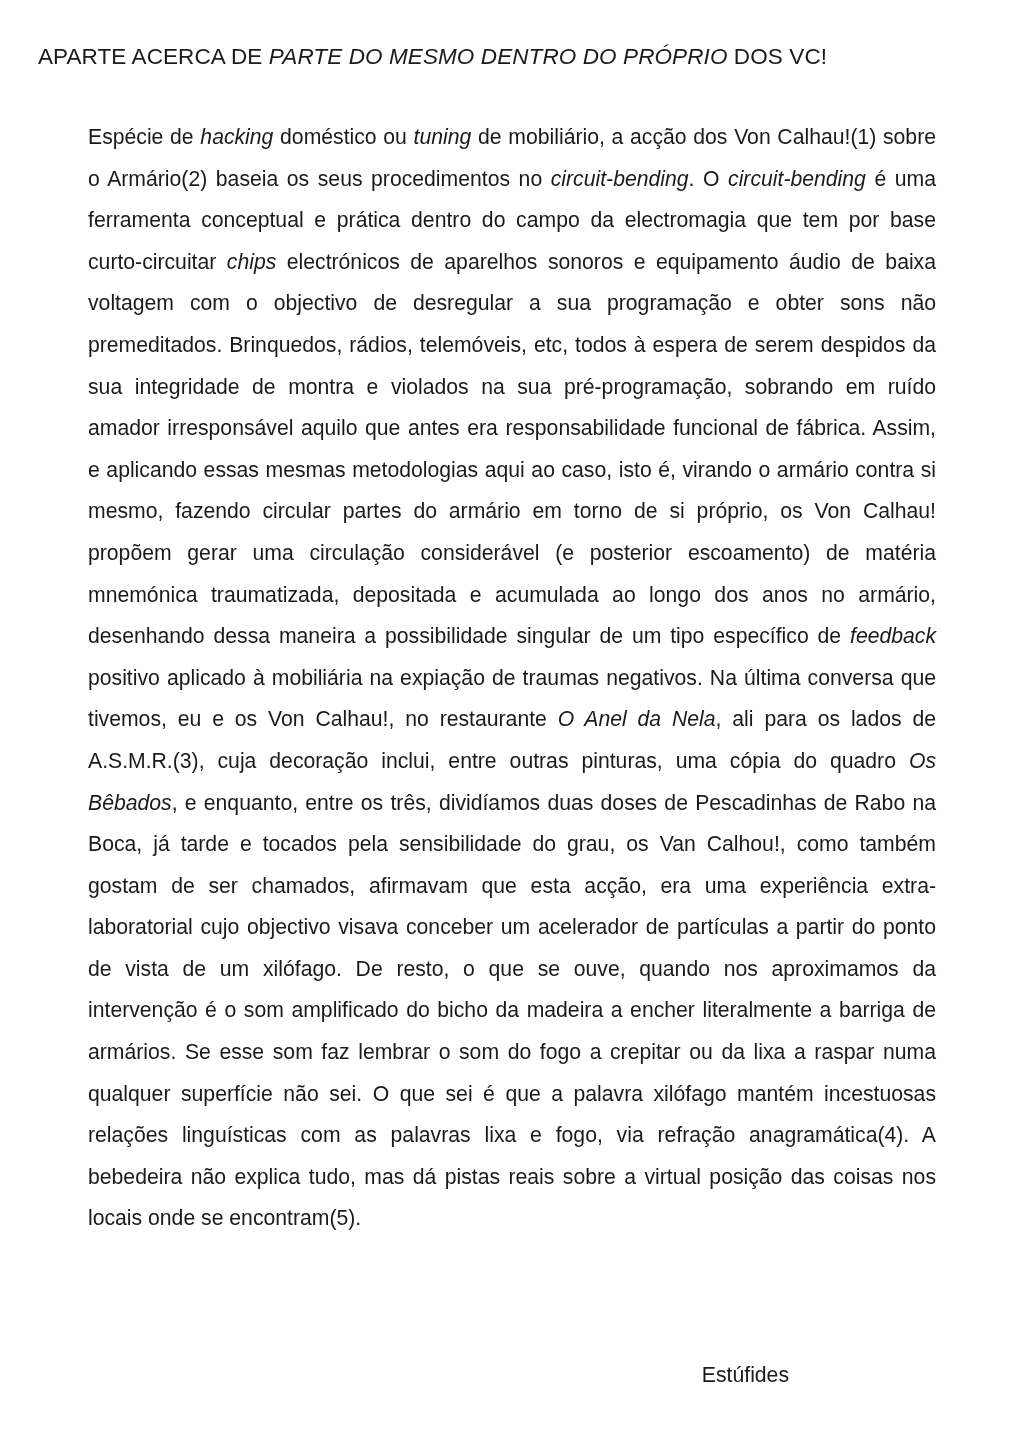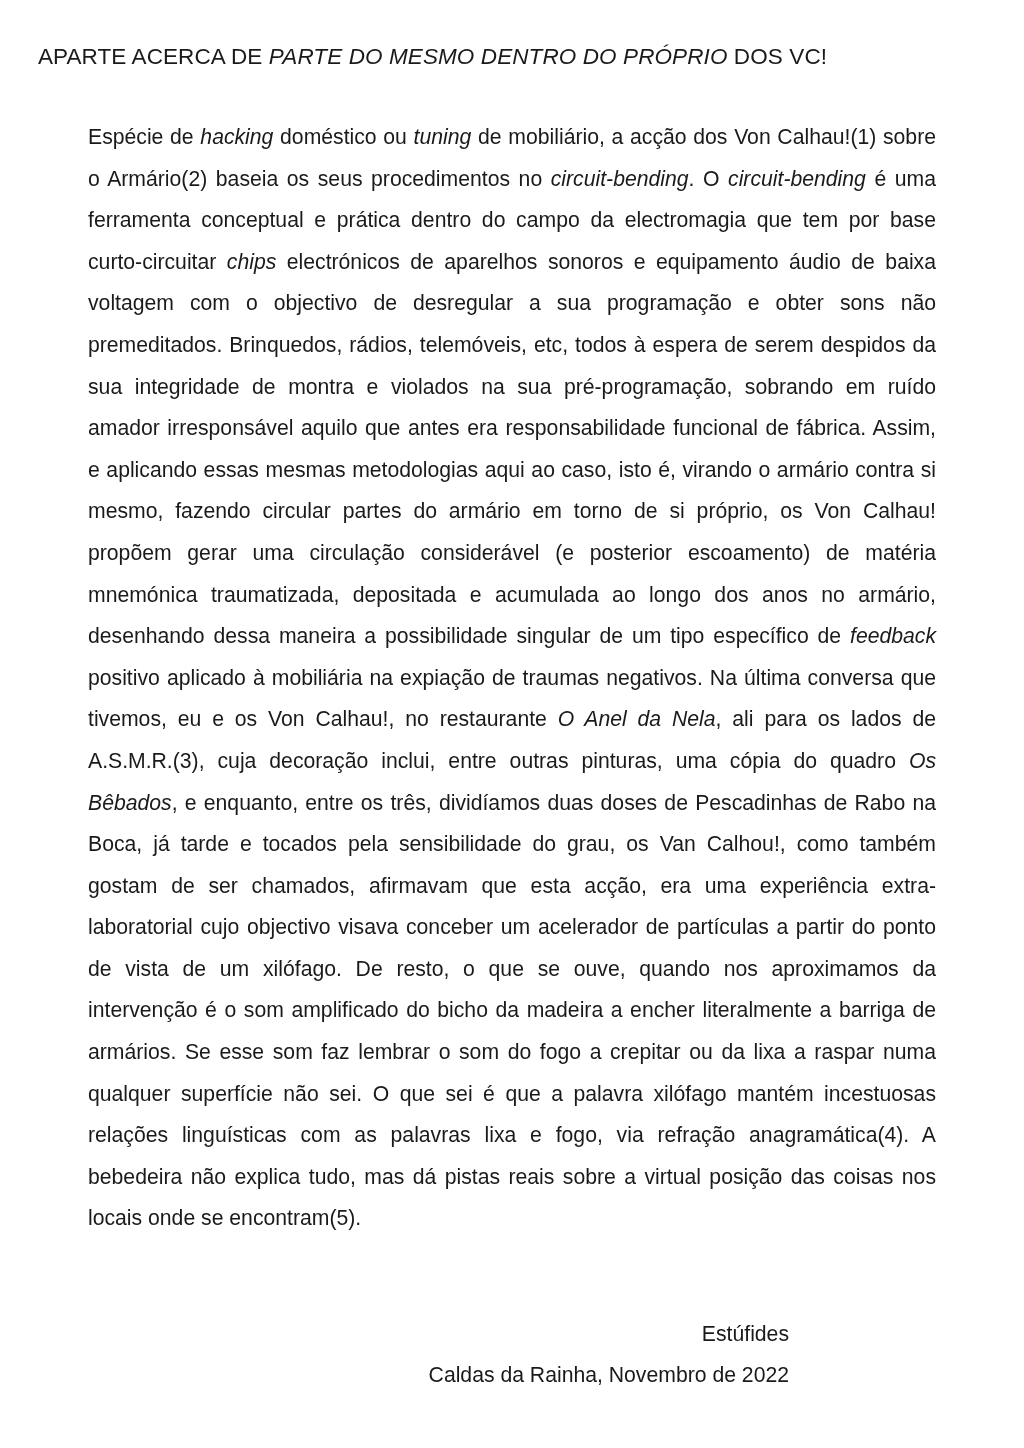--- a/index.html
+++ b/index.html
@@ -79,16 +79,15 @@
 <div class="page">
 
   <h1 class="doc-title"><span>APARTE ACERCA DE </span><span class="ital">PARTE DO MESMO DENTRO DO PRÓPRIO</span><span> DOS VC!</span></h1>
 
   <div class="doc-body">
     <p><span>Espécie de </span><i>hacking</i><span> doméstico ou </span><i>tuning</i><span> de mobiliário, a acção dos Von Calhau!(1) sobre o Armário(2) baseia os seus procedimentos no </span><i>circuit-bending</i><span>. O </span><i>circuit-bending</i><span> é uma ferramenta conceptual e prática dentro do campo da electromagia que tem por base curto-circuitar </span><i>chips</i><span> electrónicos de aparelhos sonoros e equipamento áudio de baixa voltagem com o objectivo de desregular a sua programação e obter sons não premeditados. Brinquedos, rádios, telemóveis, etc, todos à espera de serem despidos da sua integridade de montra e violados na sua pré-programação, sobrando em ruído amador irresponsável aquilo que antes era responsabilidade funcional de fábrica. Assim, e aplicando essas mesmas metodologias aqui ao caso, isto é, virando o armário contra si mesmo, fazendo circular partes do armário em torno de si próprio, os Von Calhau! propõem gerar uma circulação considerável (e posterior escoamento) de matéria mnemónica traumatizada, depositada e acumulada ao longo dos anos no armário, desenhando dessa maneira a possibilidade singular de um tipo específico de </span><i>feedback</i><span> positivo aplicado à mobiliária na expiação de traumas negativos. Na última conversa que tivemos, eu e os Von Calhau!, no restaurante </span><i>O Anel da Nela</i><span>, ali para os lados de A.S.M.R.(3), cuja decoração inclui, entre outras pinturas, uma cópia do quadro </span><i>Os Bêbados</i><span>, e enquanto, entre os três, dividíamos duas doses de Pescadinhas de Rabo na Boca, já tarde e tocados pela sensibilidade do grau, os Van Calhou!, como também gostam de ser chamados, afirmavam que esta acção, era uma experiência extra-laboratorial cujo objectivo visava conceber um acelerador de partículas a partir do ponto de vista de um xilófago. De resto, o que se ouve, quando nos aproximamos da intervenção é o som amplificado do bicho da madeira a encher literalmente a barriga de armários. Se esse som faz lembrar o som do fogo a crepitar ou da lixa a raspar numa qualquer superfície não sei. O que sei é que a palavra xilófago mantém incestuosas relações linguísticas com as palavras lixa e fogo, via refração anagramática(4). A bebedeira não explica tudo, mas dá pistas reais sobre a virtual posição das coisas nos locais onde se encontram(5).</span></p>
   </div>
 
   <div class="signature">
     <div>Estúfides</div>
-    <div>Caldas da Rainha, Novembro de 2022</div>
   </div>
 
 </div>
 
 </body></html>

